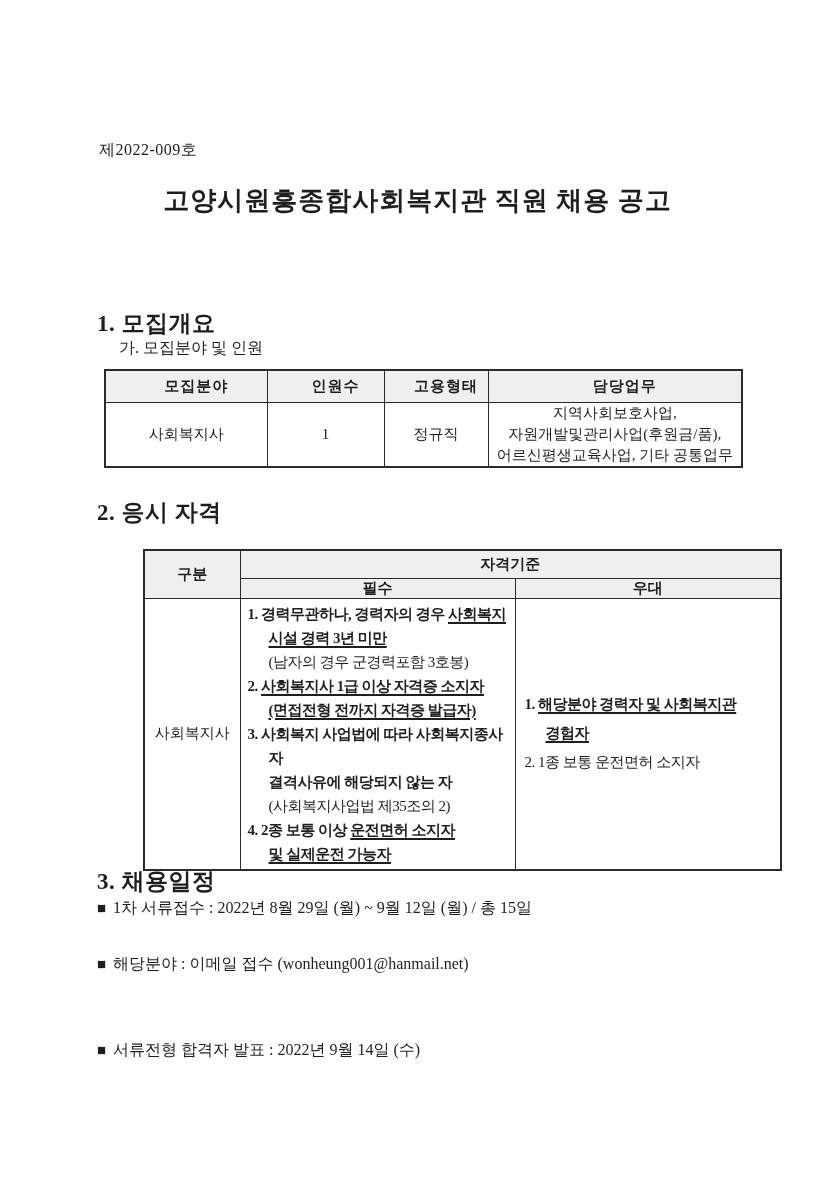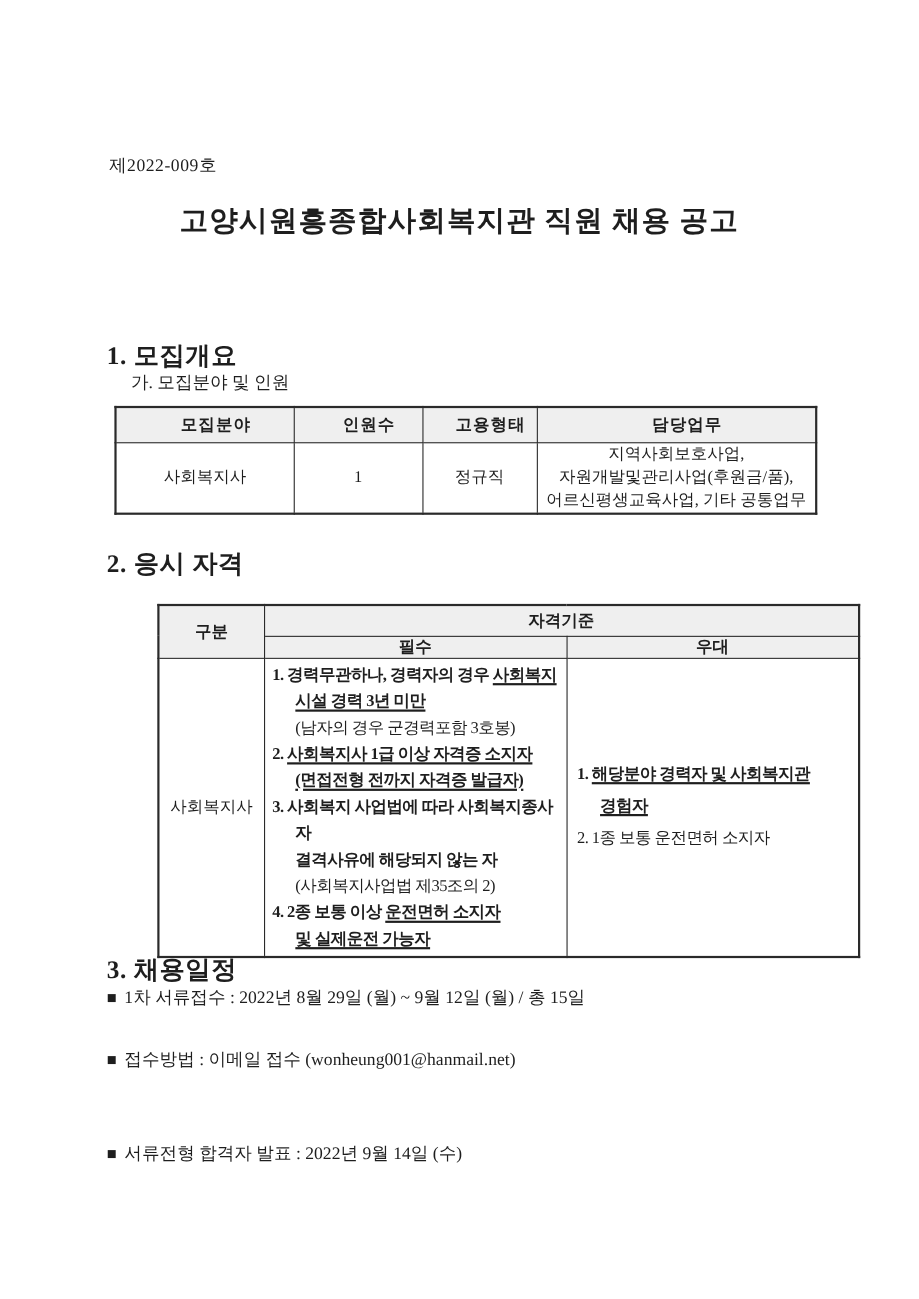--- a/index.html
+++ b/index.html
@@ -163,21 +163,21 @@
   </tbody>
     </table>
 
   <div class="sec-heading" style="top:866px">3. 채용일정</div>
 
   <div class="line" style="top:893px">
     <span class="bullet">■</span><span>1차 서류접수 : 2022년 8월 29일 (월) ~ 9월 12일 (월) / 총 15일</span>
   </div>
 
   <div class="line" style="top:949px">
-    <span class="bullet">■</span><span>접수방법 : 이메일 접수 (wonheung001@hanmail.net)</span>
+    <span class="bullet">■</span><span>해당분야 : 이메일 접수 (wonheung001@hanmail.net)</span>
   </div>
 
 
   <div class="line" style="top:1035px">
     <span class="bullet">■</span><span>서류전형 합격자 발표 : 2022년 9월 14일 (수)</span>
   </div>
 
 </div>
 
 </body></html>

